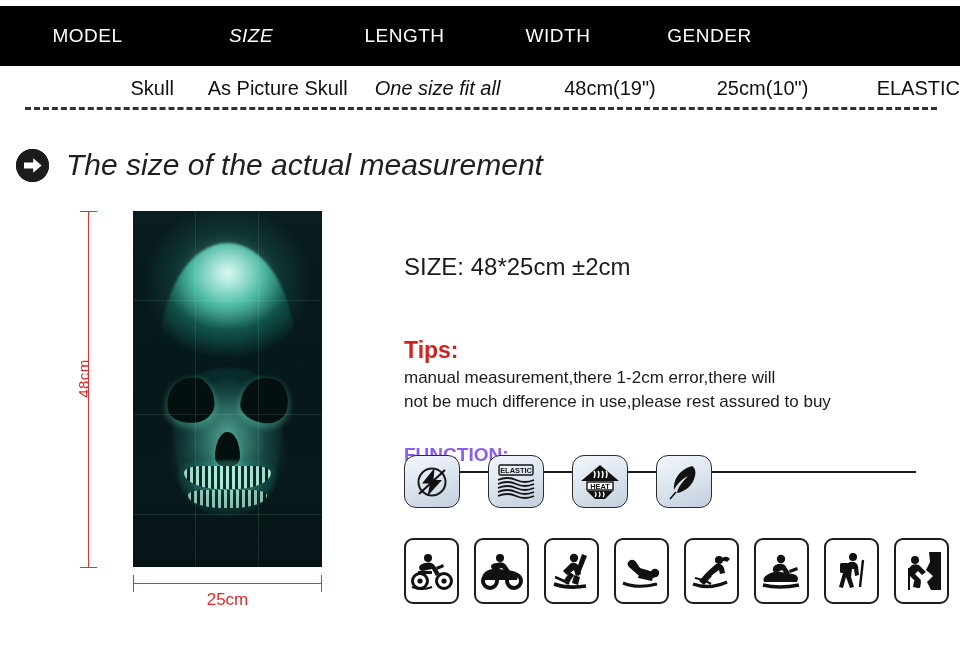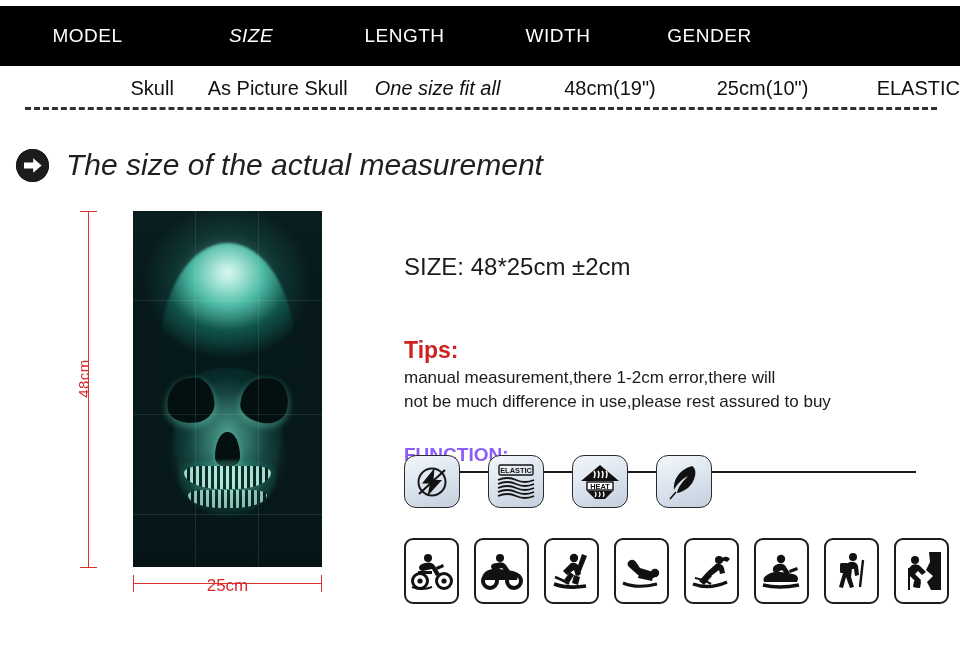--- a/index.html
+++ b/index.html
@@ -232,21 +232,21 @@
     top: 375px;
     height: 17px;
     width: 0;
     border-left: 1.6px solid #e03030;
   }
   #dim-cap-left  { left: 73px; }
   #dim-cap-right { left: 261px; }
   #dim-label-width {
     position: absolute;
     left: 73px;
-    top: 376px;
+    top: 390px;
     width: 189px;
     text-align: center;
     color: #d92b2b;
     font-size: 17px;
   }
 
   
   #info-panel {
     position: absolute;
     left: 404px;

